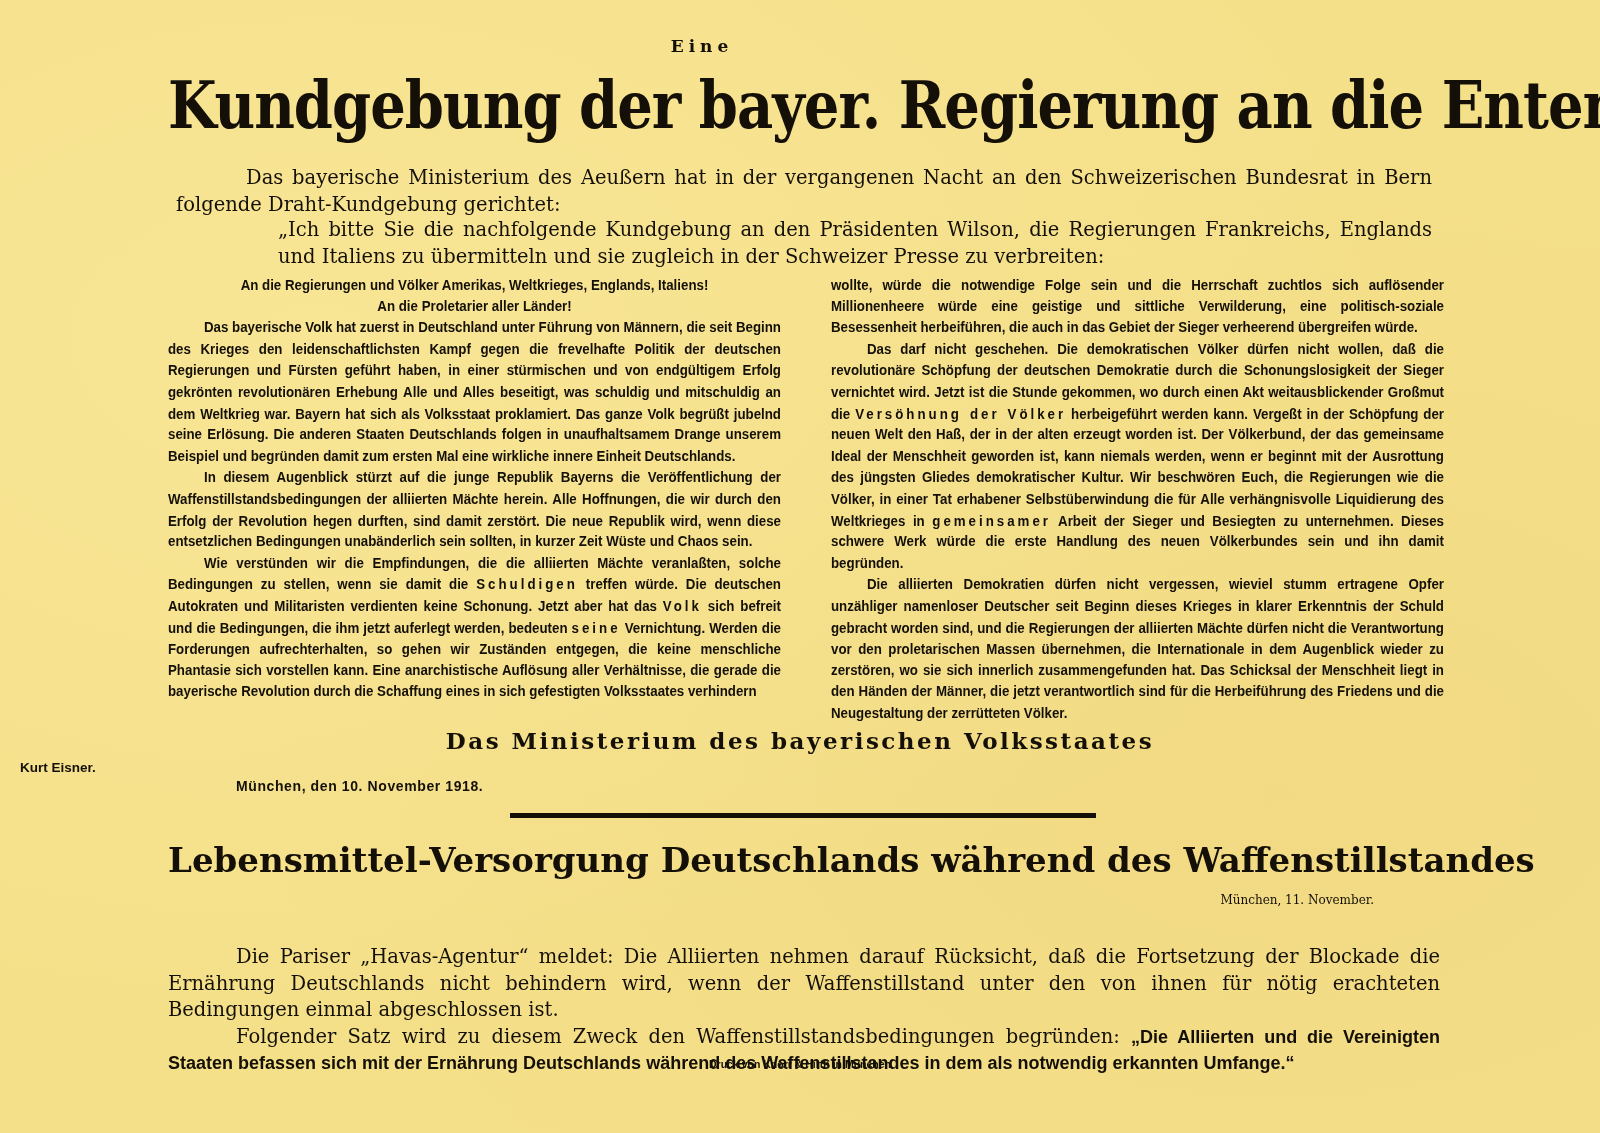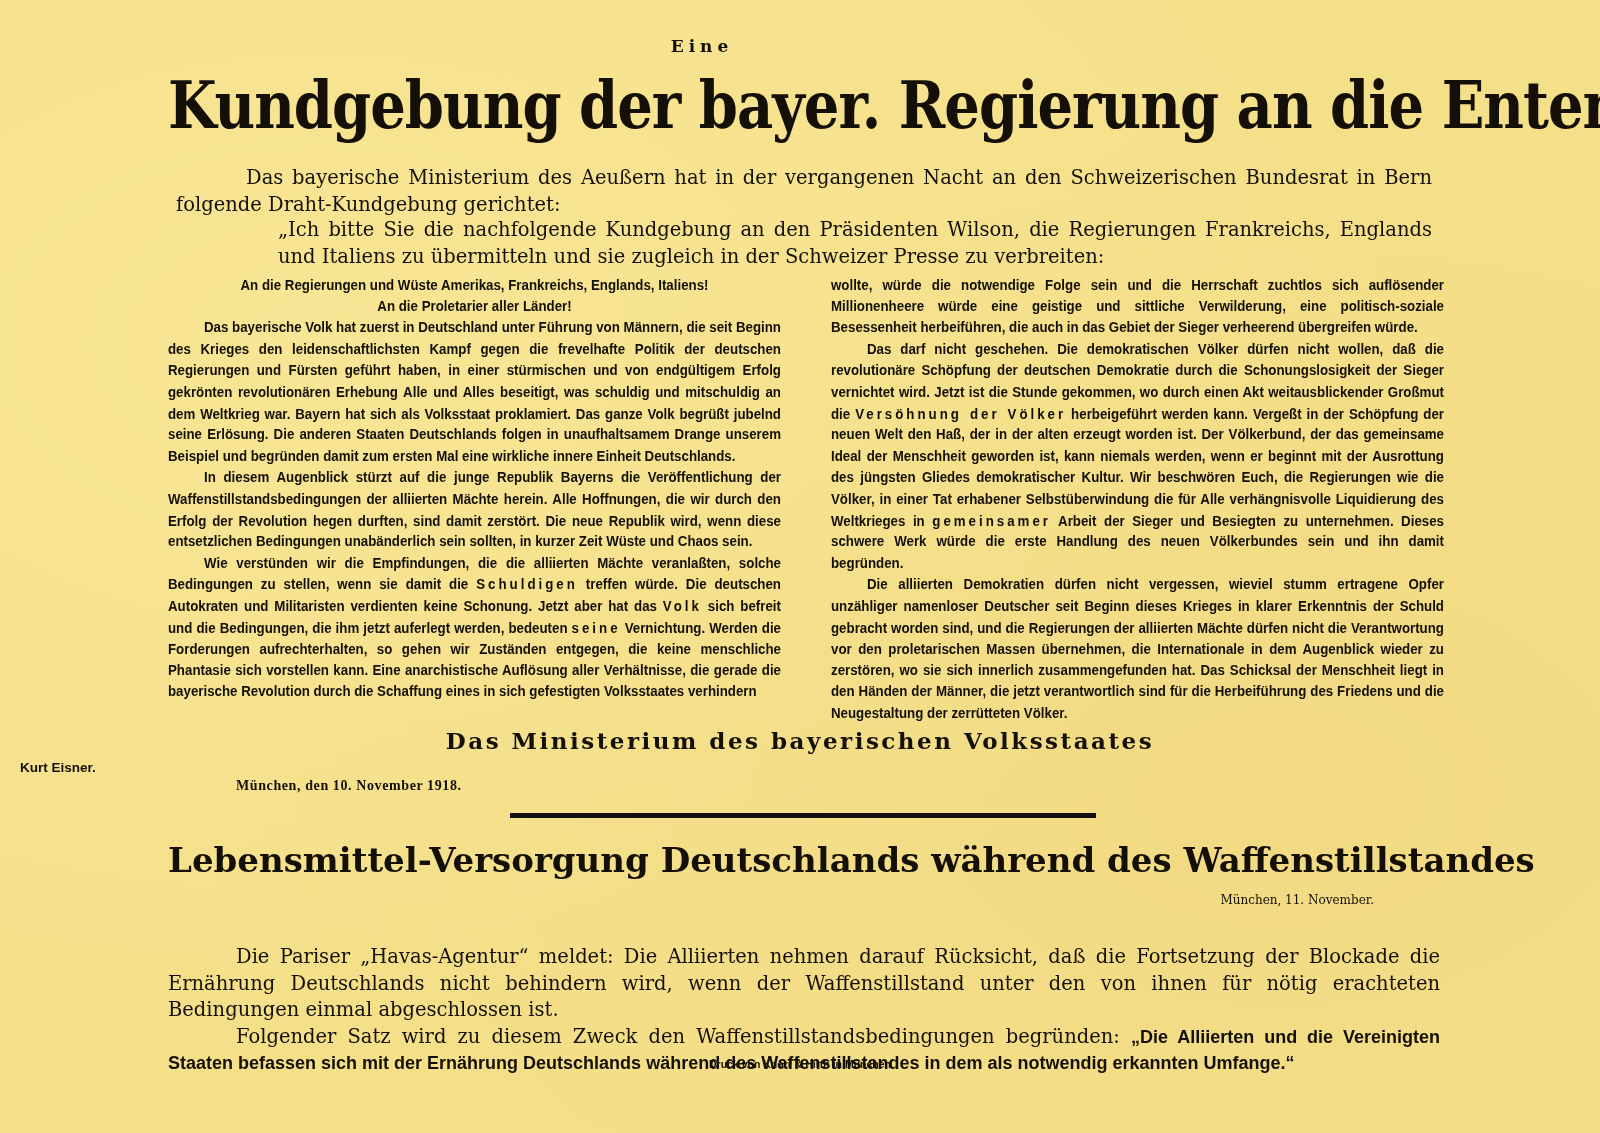--- a/index.html
+++ b/index.html
@@ -90,21 +90,21 @@
     position: absolute;
     top: 760px; left: 0; width: 1600px;
     font-family: "Liberation Sans", sans-serif;
     font-weight: bold;
     font-size: 13.5px;
     padding-left: 20px;
   }
   .date-line {
     position: absolute;
     top: 778px; left: 236px;
-    font-family: Liberation Serif, serif;
+    font-family: Liberation Sans, sans-serif;
     font-weight: bold;
     font-size: 14px;
     letter-spacing: 0.6px;
   }
   .divider {
     position: absolute;
     top: 813px; left: 510px;
     width: 586px; height: 5px;
     background: #141008;
   }
@@ -158,21 +158,21 @@
   <div class="main-title">Kundgebung der bayer. Regierung an die Ententevölker</div>
 
   <div class="intro intro-1">
     <p class="indent">Das bayerische Ministerium des Aeußern hat in der vergangenen Nacht an den Schweizerischen Bundesrat in Bern folgende Draht-Kundgebung gerichtet:</p>
   </div>
   <div class="intro intro-2">
     <p>„Ich bitte Sie die nachfolgende Kundgebung an den Präsidenten Wilson, die Regierungen Frankreichs, Englands und Italiens zu übermitteln und sie zugleich in der Schweizer Presse zu verbreiten:</p>
   </div>
 
   <div class="col col-left">
-    <p class="center">An die Regierungen und Wüste Amerikas, Frankreichs, Englands, Italiens!</p>
+    <p class="center">An die Regierungen und Völker Amerikas, Weltkrieges, Englands, Italiens!</p>
     <p class="center">An die Proletarier aller Länder!</p>
     <p class="ind">Das bayerische Volk hat zuerst in Deutschland unter Führung von Männern, die seit Beginn des Krieges den leidenschaftlichsten Kampf gegen die frevelhafte Politik der deutschen Regierungen und Fürsten geführt haben, in einer stürmischen und von endgültigem Erfolg gekrönten revolutionären Erhebung Alle und Alles beseitigt, was schuldig und mitschuldig an dem Weltkrieg war. Bayern hat sich als Volksstaat proklamiert. Das ganze Volk begrüßt jubelnd seine Erlösung. Die anderen Staaten Deutschlands folgen in unaufhaltsamem Drange unserem Beispiel und begründen damit zum ersten Mal eine wirkliche innere Einheit Deutschlands.</p>
     <p class="ind">In diesem Augenblick stürzt auf die junge Republik Bayerns die Veröffentlichung der Waffenstillstandsbedingungen der alliierten Mächte herein. Alle Hoffnungen, die wir durch den Erfolg der Revolution hegen durften, sind damit zerstört. Die neue Republik wird, wenn diese entsetzlichen Bedingungen unabänderlich sein sollten, in kurzer Zeit Wüste und Chaos sein.</p>
     <p class="ind"><span>Wie verstünden wir die Empfindungen, die die alliierten Mächte veranlaßten, solche Bedingungen zu stellen, wenn sie damit die </span><span class="sp">Schuldigen</span><span> treffen würde. Die deutschen Autokraten und Militaristen verdienten keine Schonung. Jetzt aber hat das </span><span class="sp">Volk</span><span> sich befreit und die Bedingungen, die ihm jetzt auferlegt werden, bedeuten </span><span class="sp">seine</span><span> Vernichtung. Werden die Forderungen aufrechterhalten, so gehen wir Zuständen entgegen, die keine menschliche Phantasie sich vorstellen kann. Eine anarchistische Auflösung aller Verhältnisse, die gerade die bayerische Revolution durch die Schaffung eines in sich gefestigten Volksstaates verhindern</span></p>
   </div>
 
   <div class="col col-right">
     <p>wollte, würde die notwendige Folge sein und die Herrschaft zuchtlos sich auflösender Millionenheere würde eine geistige und sittliche Verwilderung, eine politisch-soziale Besessenheit herbeiführen, die auch in das Gebiet der Sieger verheerend übergreifen würde.</p>
     <p class="ind"><span>Das darf nicht geschehen. Die demokratischen Völker dürfen nicht wollen, daß die revolutionäre Schöpfung der deutschen Demokratie durch die Schonungslosigkeit der Sieger vernichtet wird. Jetzt ist die Stunde gekommen, wo durch einen Akt weitausblickender Großmut die </span><span class="sp">Versöhnung der Völker</span><span> herbeigeführt werden kann. Vergeßt in der Schöpfung der neuen Welt den Haß, der in der alten erzeugt worden ist. Der Völkerbund, der das gemeinsame Ideal der Menschheit geworden ist, kann niemals werden, wenn er beginnt mit der Ausrottung des jüngsten Gliedes demokratischer Kultur. Wir beschwören Euch, die Regierungen wie die Völker, in einer Tat erhabener Selbstüberwindung die für Alle verhängnisvolle Liquidierung des Weltkrieges in </span><span class="sp">gemeinsamer</span><span> Arbeit der Sieger und Besiegten zu unternehmen. Dieses schwere Werk würde die erste Handlung des neuen Völkerbundes sein und ihn damit begründen.</span></p>
     <p class="ind">Die alliierten Demokratien dürfen nicht vergessen, wieviel stumm ertragene Opfer unzähliger namenloser Deutscher seit Beginn dieses Krieges in klarer Erkenntnis der Schuld gebracht worden sind, und die Regierungen der alliierten Mächte dürfen nicht die Verantwortung vor den proletarischen Massen übernehmen, die Internationale in dem Augenblick wieder zu zerstören, wo sie sich innerlich zusammengefunden hat. Das Schicksal der Menschheit liegt in den Händen der Männer, die jetzt verantwortlich sind für die Herbeiführung des Friedens und die Neugestaltung der zerrütteten Völker.</p>

